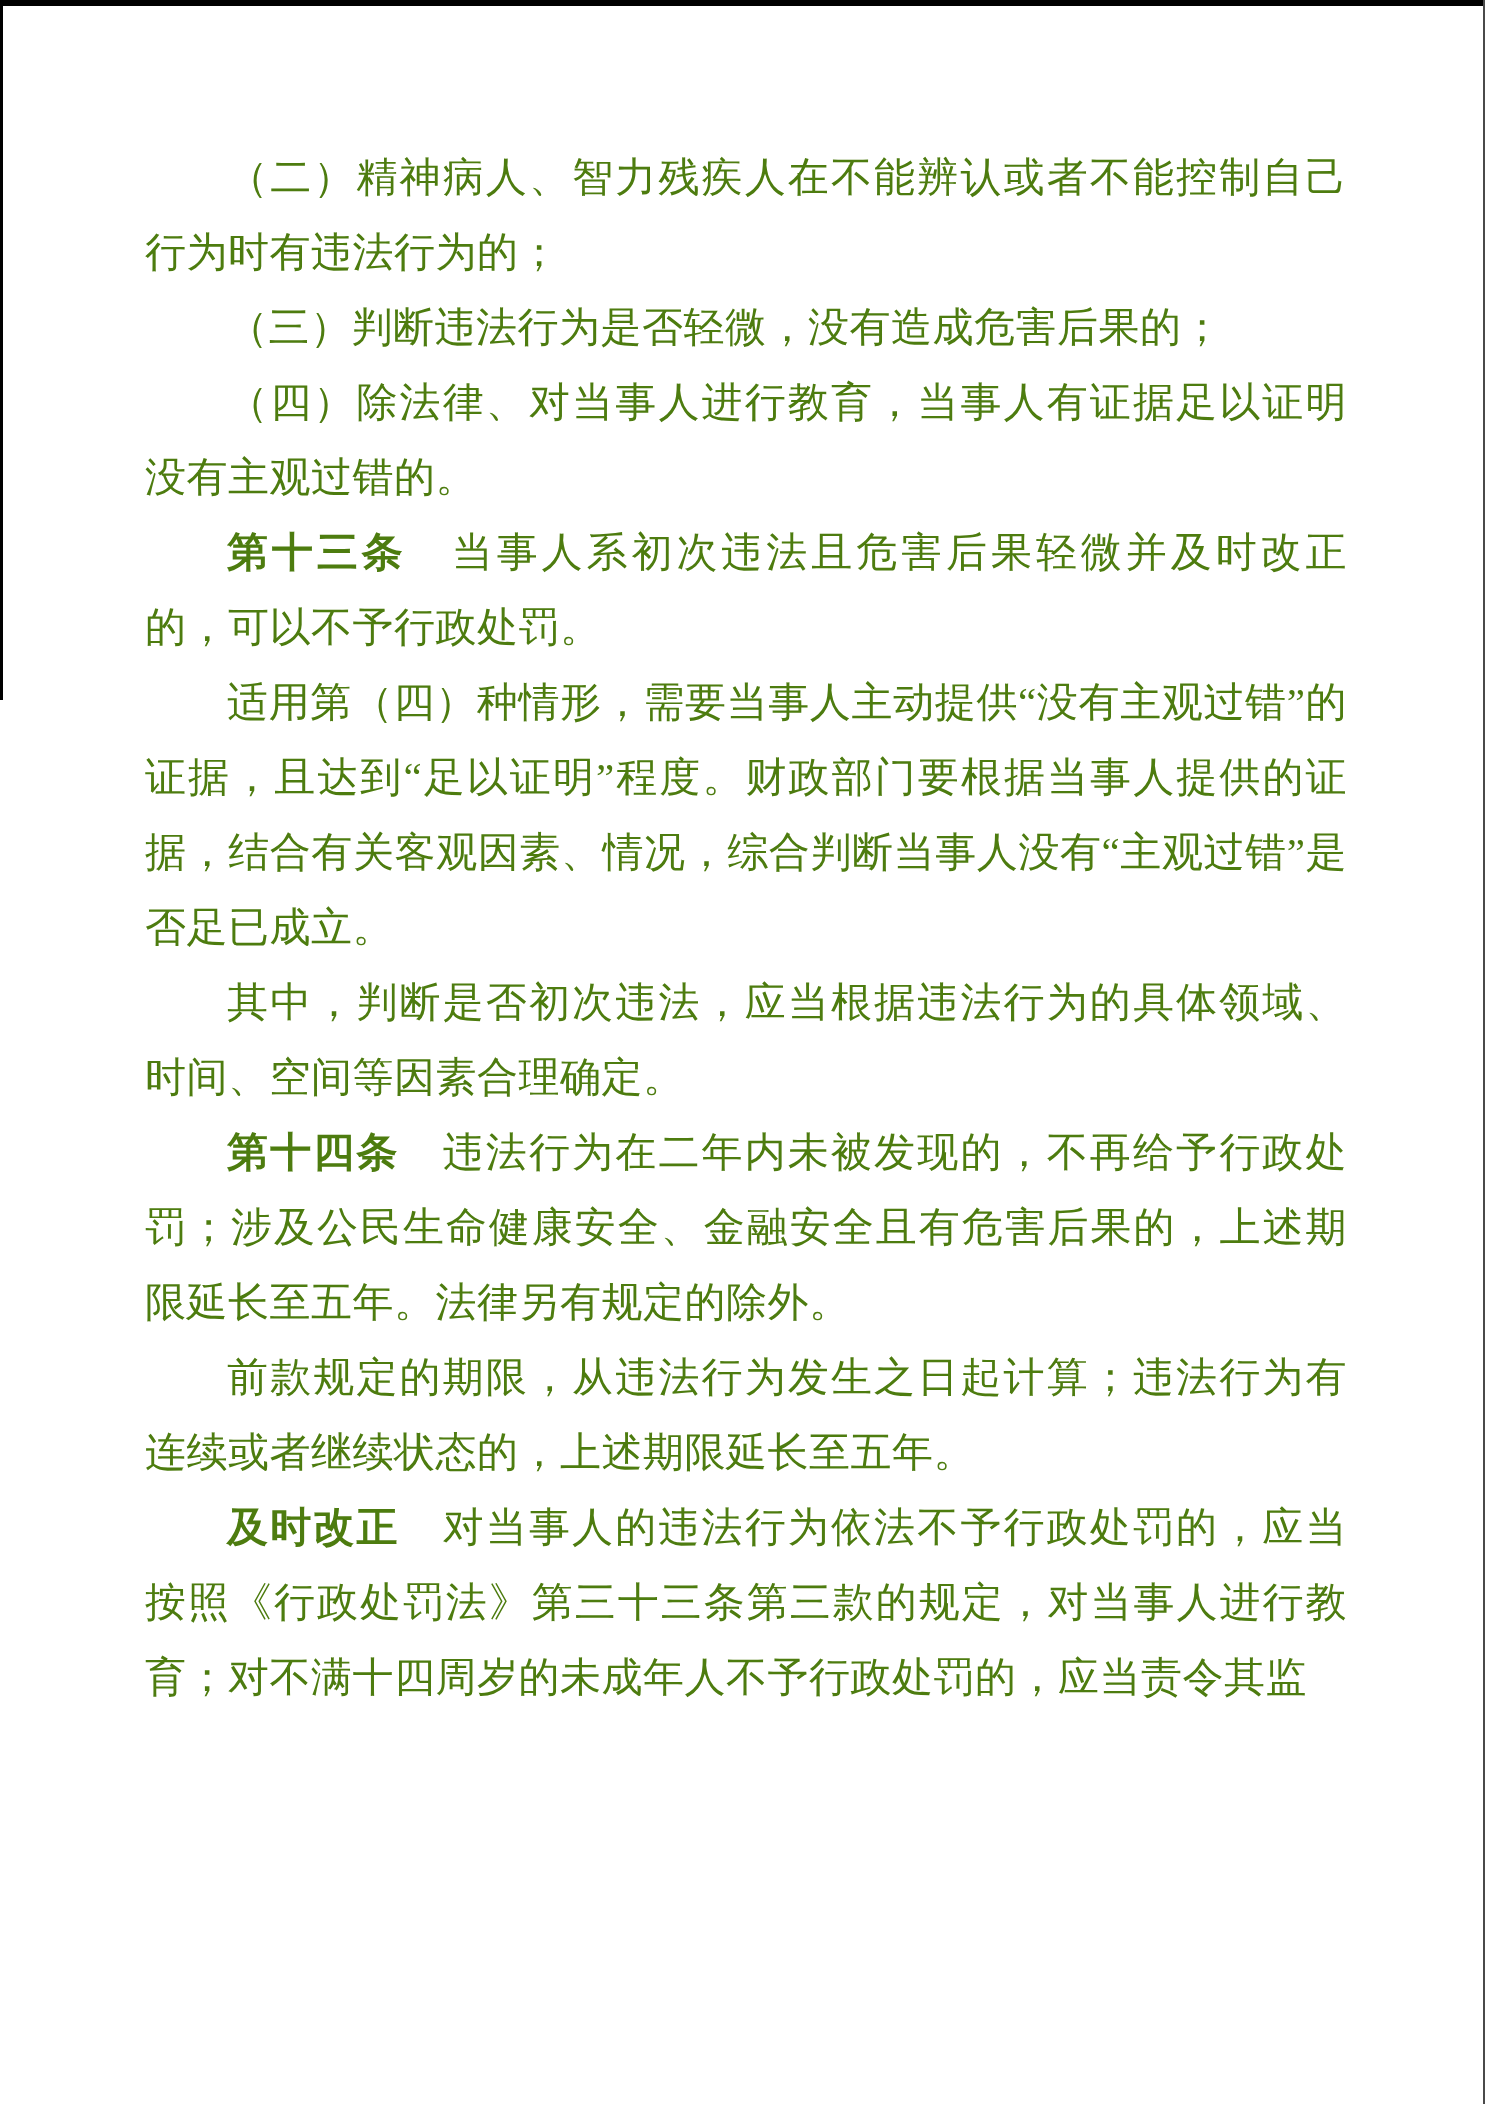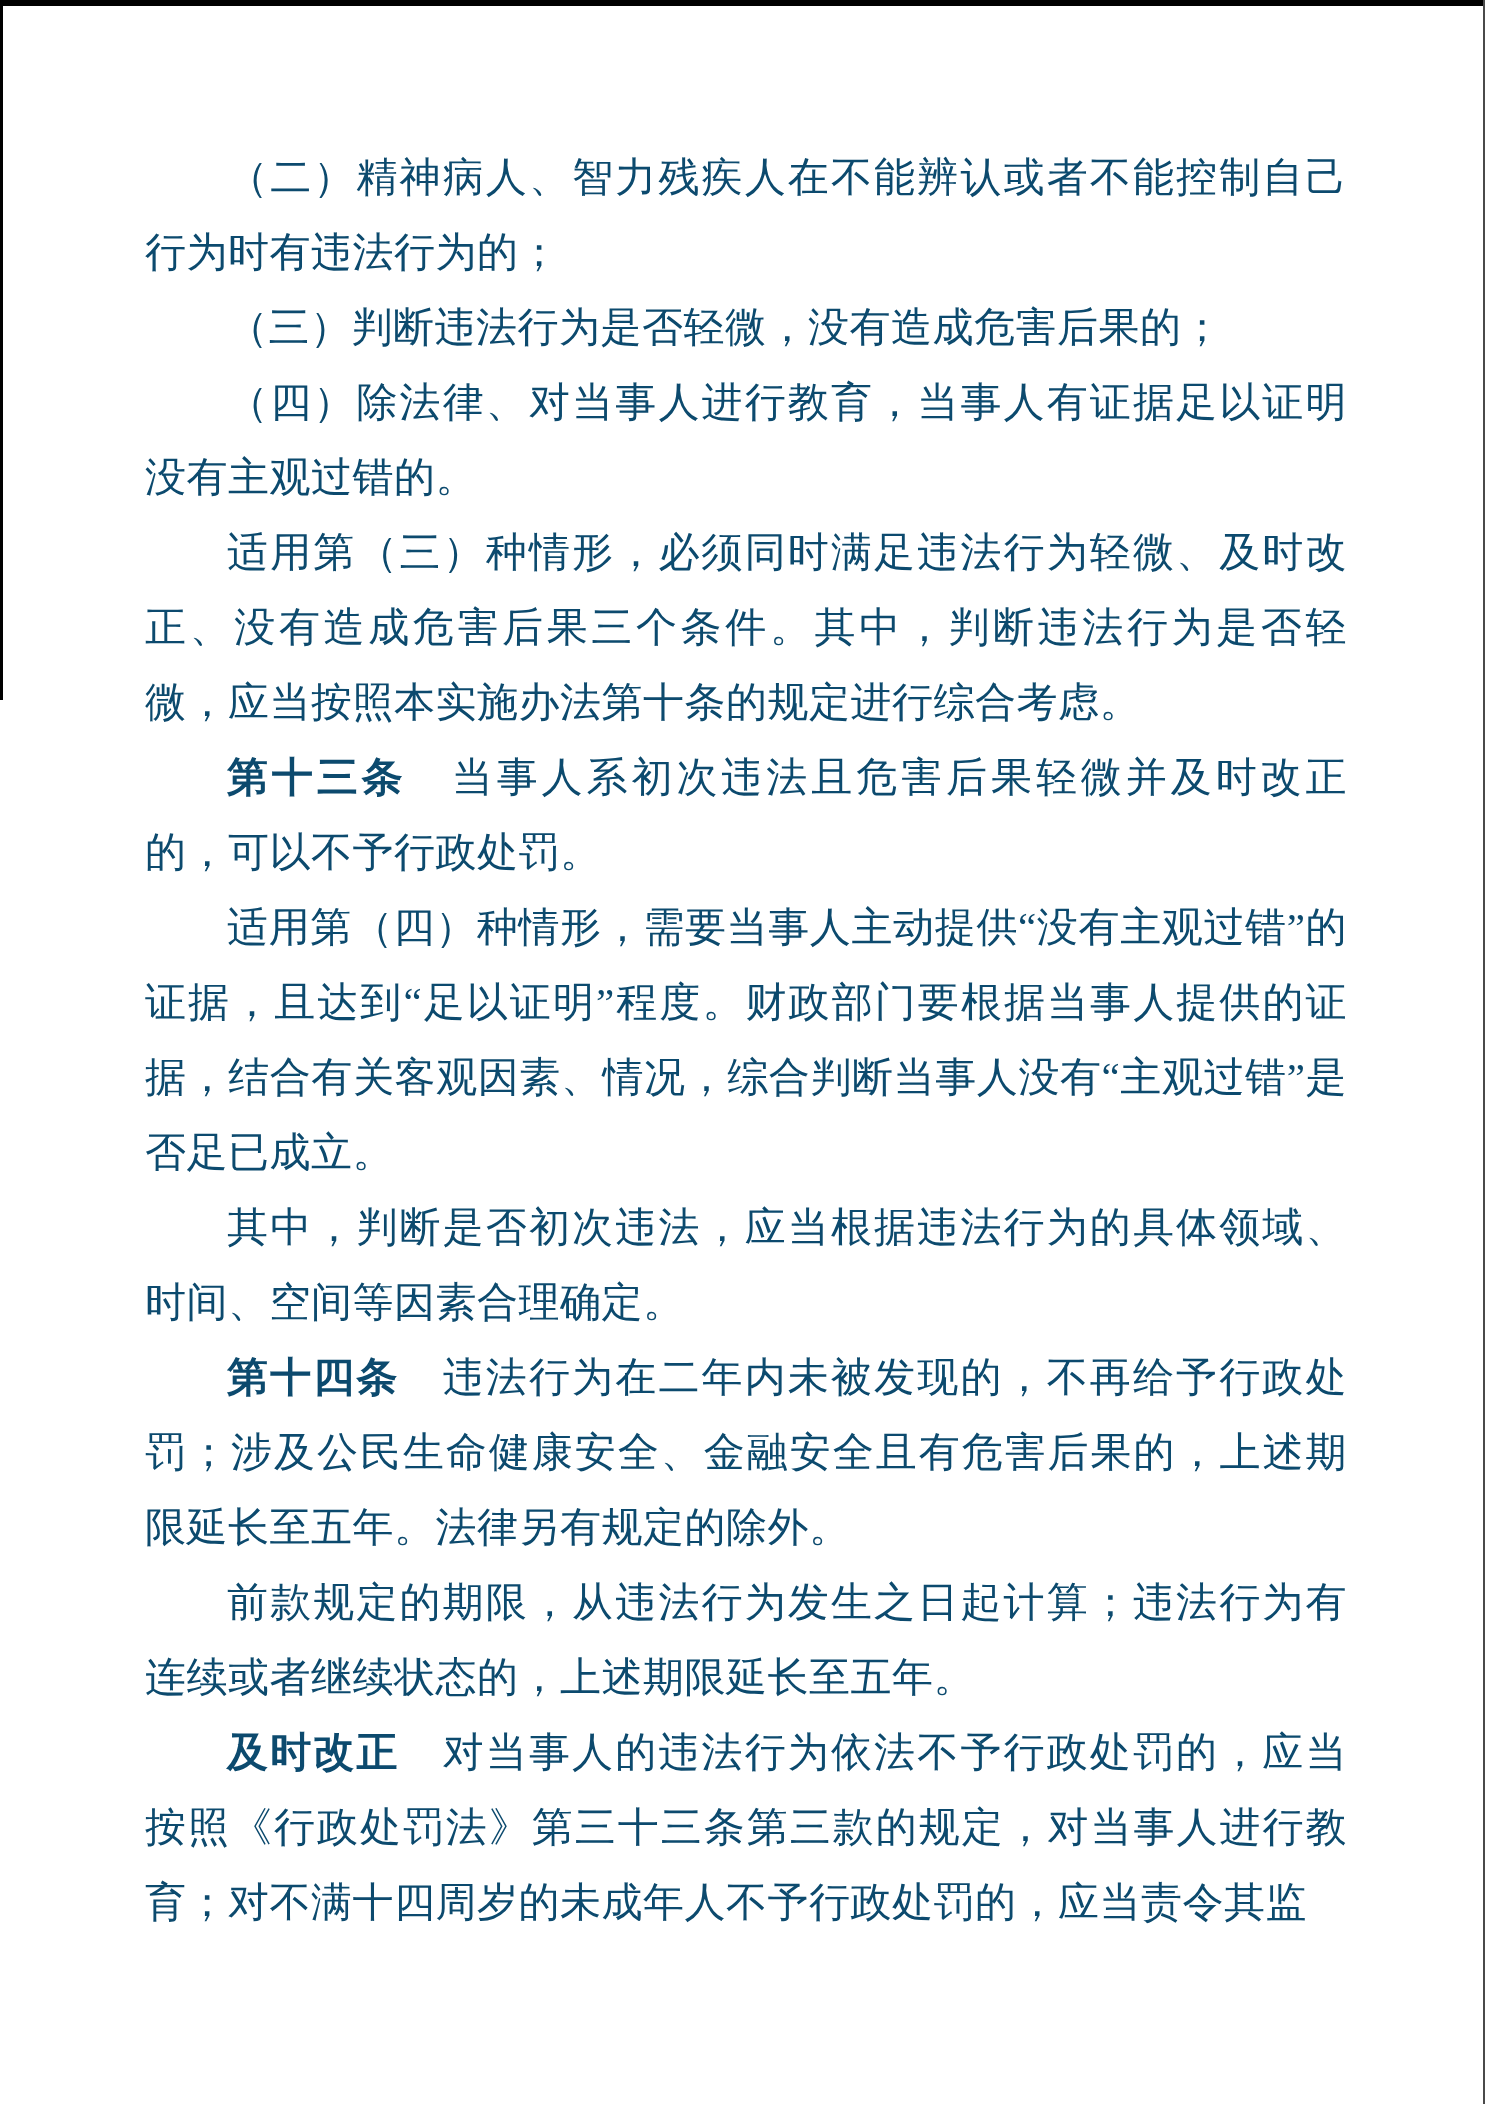--- a/index.html
+++ b/index.html
@@ -43,42 +43,41 @@
     position: absolute;
     left: 145px;
     top: 140px;
     width: 1202px;
   }
   .para {
     margin: 0;
     padding: 0;
     font-size: 41px;
     line-height: 75px;
-    color: #0c4a6e;
+    color: #4d7c0f;
     text-align: justify;
     text-indent: 2em;
     letter-spacing: 0.5px;
     word-break: break-all;
   }
   .para .bold {
     font-weight: bold;
   }
 </style>
 </head>
 <body>
 
 <div class="page">
   <div class="top-bar"></div>
   <div class="left-rule"></div>
   <div class="right-rule"></div>
   <div class="text-block">
       <p class="para"><span>（二）精神病人、智力残疾人在不能辨认或者不能控制自己行为时有违法行为的；</span></p>
       <p class="para"><span>（三）判断违法行为是否轻微，没有造成危害后果的；</span></p>
       <p class="para"><span>（四）除法律、对当事人进行教育，当事人有证据足以证明没有主观过错的。</span></p>
-      <p class="para"><span>适用第（三）种情形，必须同时满足违法行为轻微、及时改正、没有造成危害后果三个条件。其中，判断违法行为是否轻微，应当按照本实施办法第十条的规定进行综合考虑。</span></p>
       <p class="para"><span class="bold">第十三条</span><span>　当事人系初次违法且危害后果轻微并及时改正的，可以不予行政处罚。</span></p>
       <p class="para"><span>适用第（四）种情形，需要当事人主动提供“没有主观过错”的证据，且达到“足以证明”程度。财政部门要根据当事人提供的证据，结合有关客观因素、情况，综合判断当事人没有“主观过错”是否足已成立。</span></p>
       <p class="para"><span>其中，判断是否初次违法，应当根据违法行为的具体领域、时间、空间等因素合理确定。</span></p>
       <p class="para"><span class="bold">第十四条</span><span>　违法行为在二年内未被发现的，不再给予行政处罚；涉及公民生命健康安全、金融安全且有危害后果的，上述期限延长至五年。法律另有规定的除外。</span></p>
       <p class="para"><span>前款规定的期限，从违法行为发生之日起计算；违法行为有连续或者继续状态的，上述期限延长至五年。</span></p>
       <p class="para"><span class="bold">及时改正</span><span>　对当事人的违法行为依法不予行政处罚的，应当按照《行政处罚法》第三十三条第三款的规定，对当事人进行教育；对不满十四周岁的未成年人不予行政处罚的，应当责令其监</span></p>
     </div>
 </div>
 
 </body></html>

